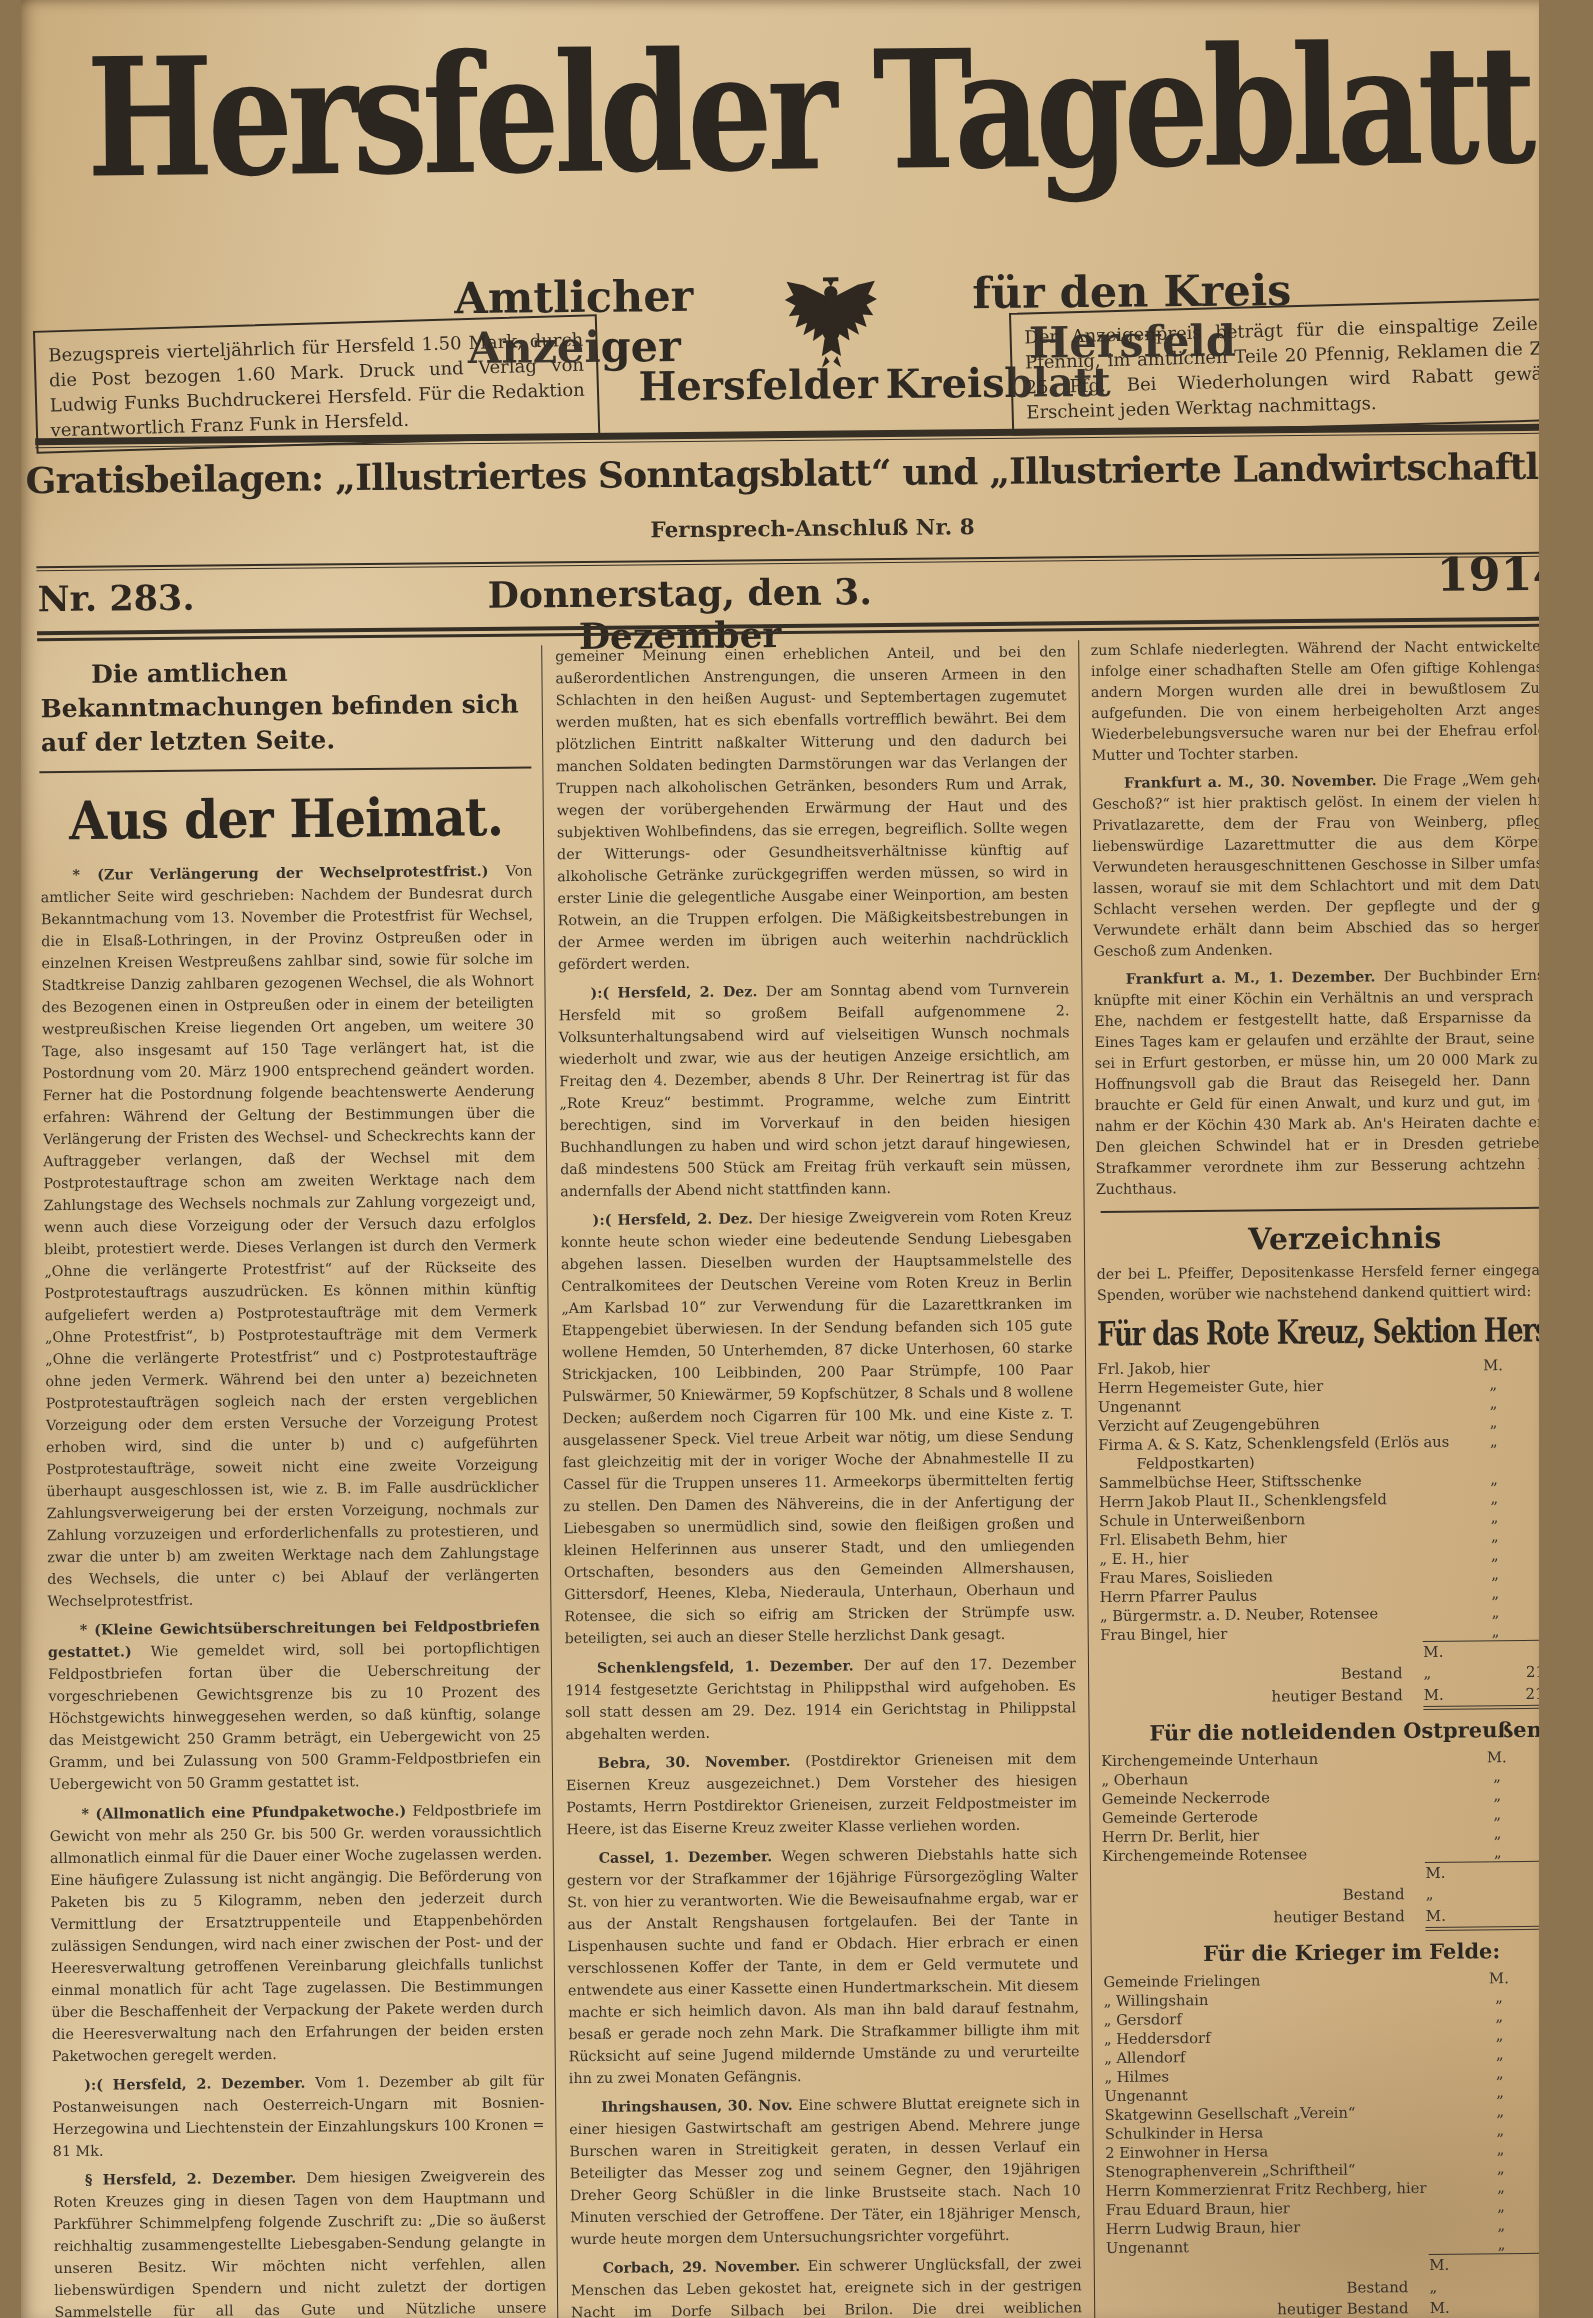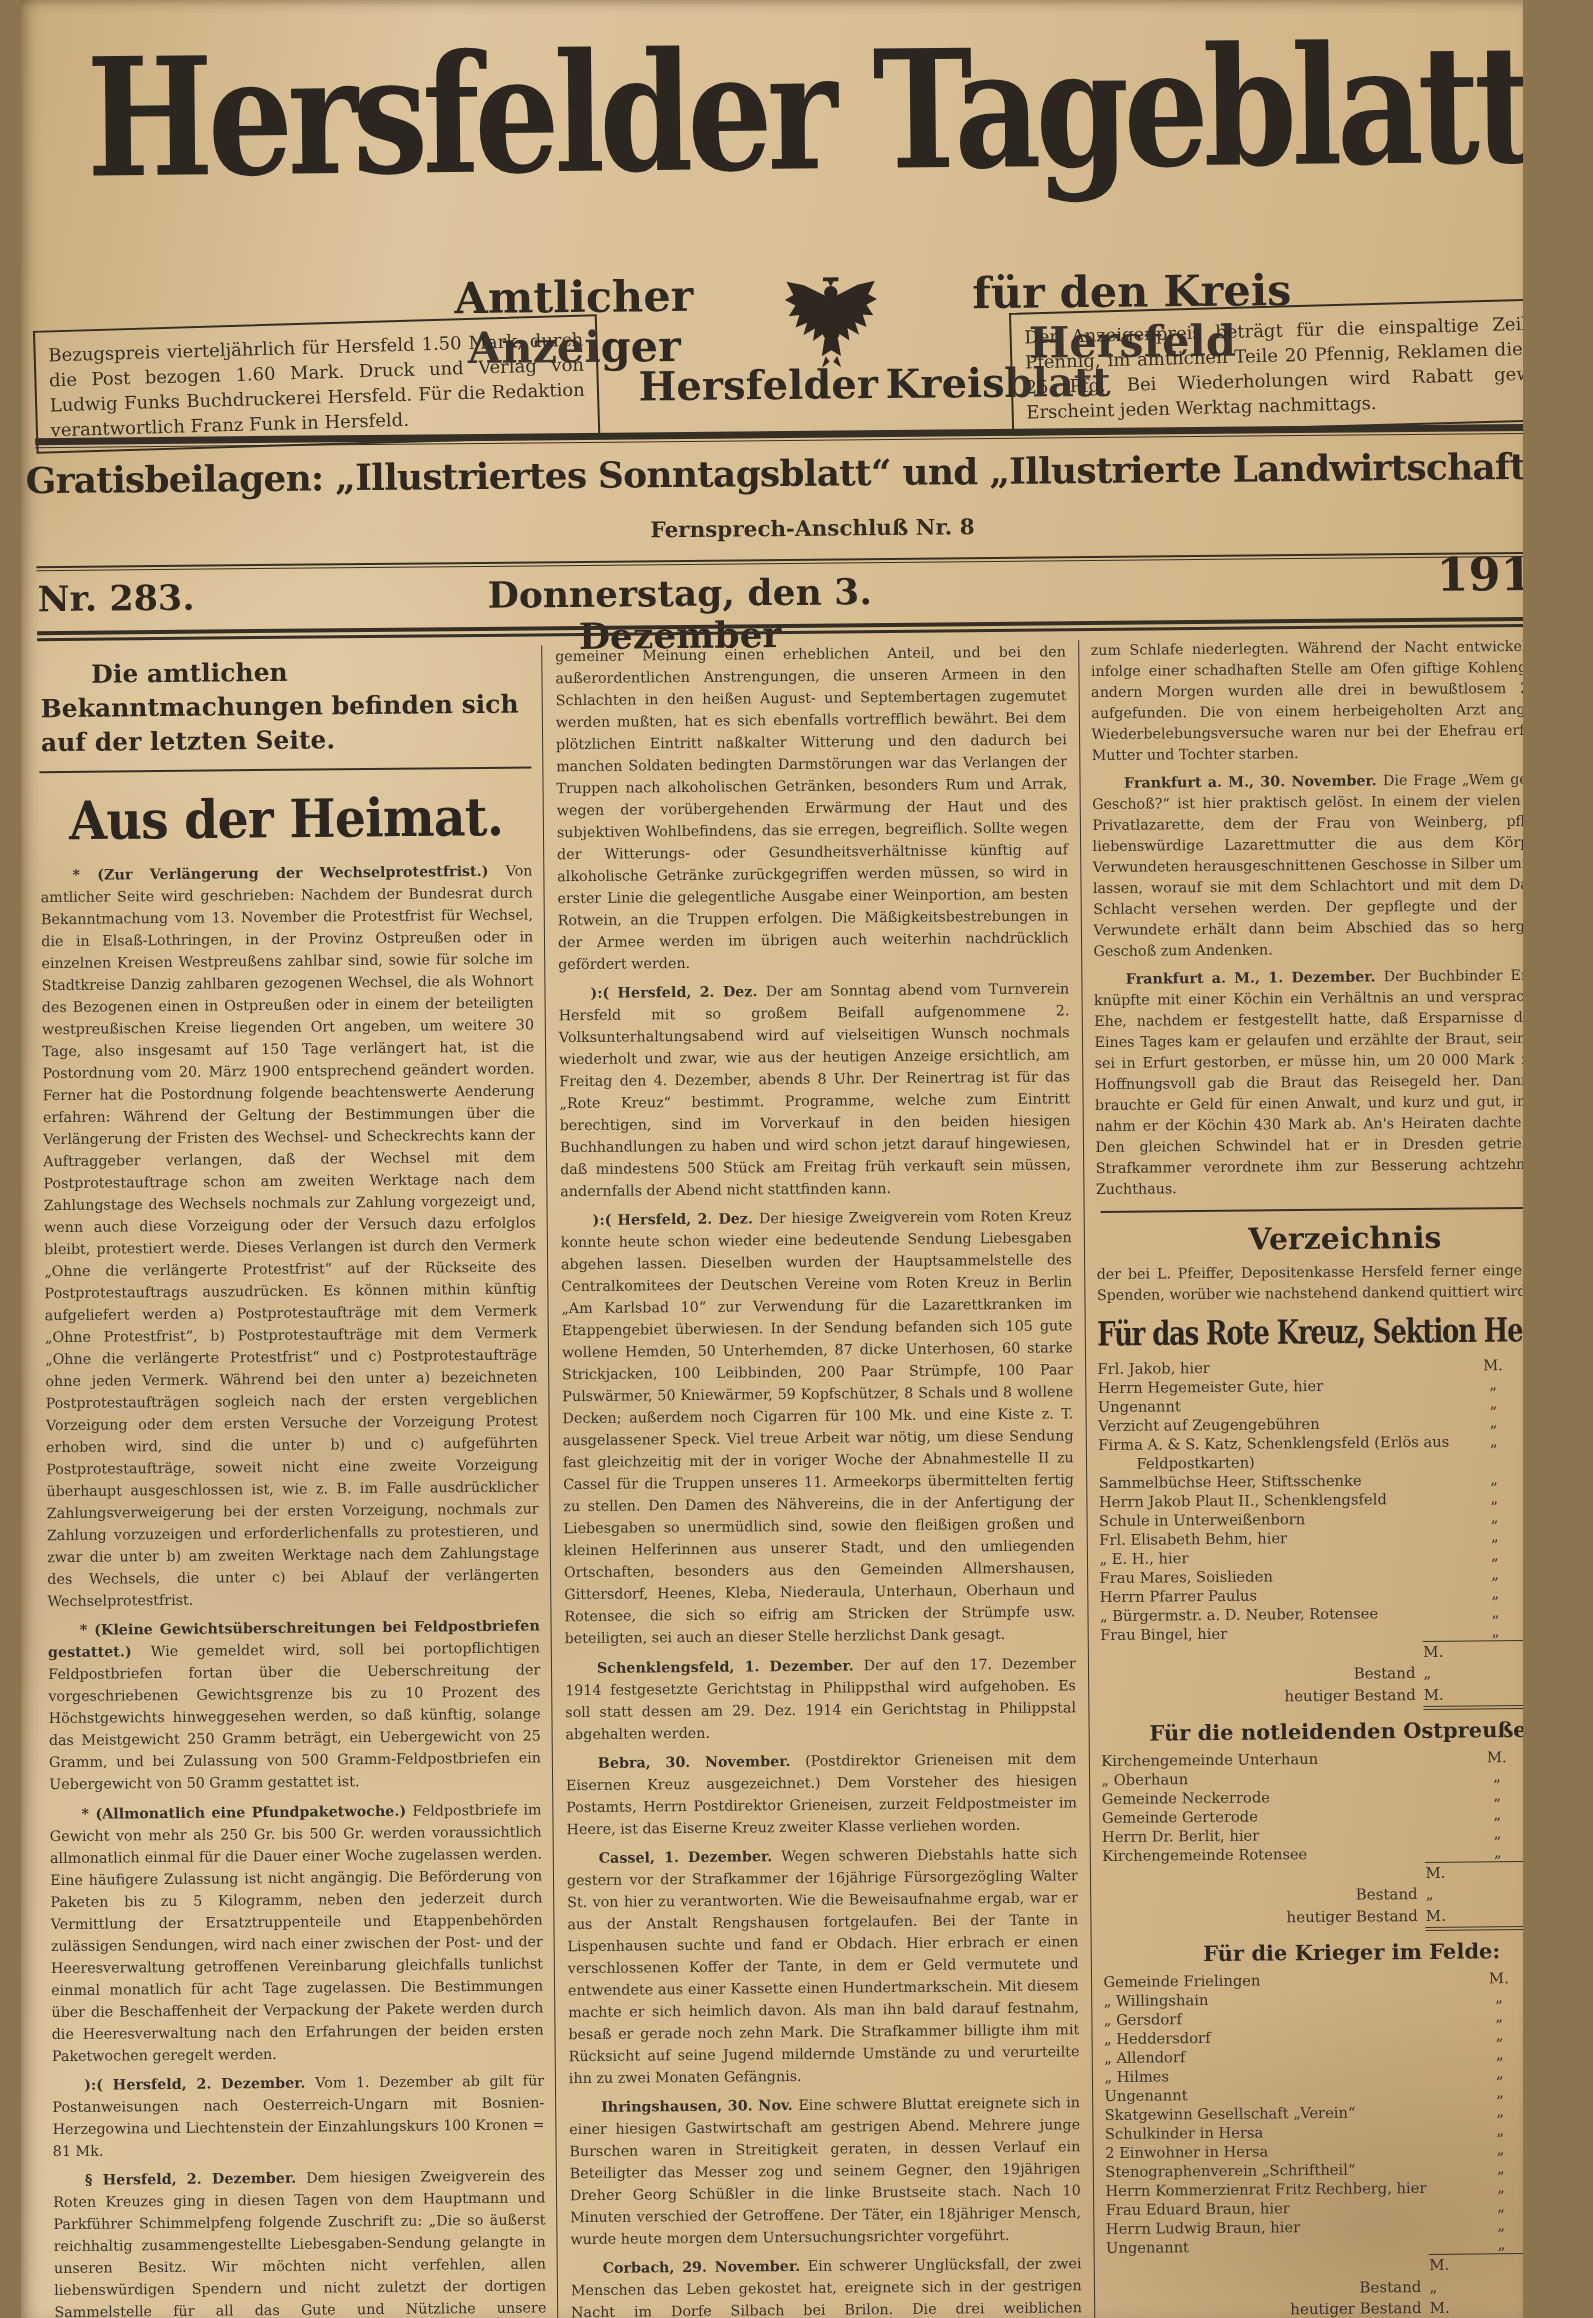--- a/index.html
+++ b/index.html
@@ -1,16 +1,16 @@
 <!DOCTYPE html>
 <html style="font-size:12.7px"><head>
 <meta charset="utf-8">
 <style>
   html,body{margin:0;padding:0;background:#8d7450;}
-  .stage{position:relative;width:1523px;height:2319px;overflow:hidden;background:#8d7450;}
+  .stage{position:relative;width:1523px;height:2319px;overflow:hidden;background:#8d7450;padding-left:16px;}
   .page{
     position:absolute;left:21px;top:0;right:0;bottom:0;
     background:
       radial-gradient(956px 558px at 18% 64%, rgba(120,90,50,.18), rgba(0,0,0,0) 60%),
       radial-gradient(717px 398px at 90% 96%, rgba(110,80,45,.25), rgba(0,0,0,0) 60%),
       radial-gradient(558px 319px at 8% 30%, rgba(255,240,210,.25), rgba(0,0,0,0) 70%),
       linear-gradient(100deg,#c9ac7d 0%,#dcc49c 22%,#d8be93 48%,#d2b589 72%,#c6a87a 100%);
     box-shadow:inset 11px 0 17.5px -8px rgba(60,40,20,.55), inset 0 8px 14.3px -9.6px rgba(60,40,20,.5);
   }
   .sheet{position:absolute;left:0;top:0;width:1573px;height:2374px;transform:rotate(-0.55deg);transform-origin:55% 0;color:#332d25;font-family:"DejaVu Serif","Liberation Serif",serif;}
@@ -58,21 +58,21 @@
   .verz-rule{border-top:2.4px solid #372f25;margin:11px 4.8px 0;}
   .verz-head{font-size:30px;font-weight:bold;text-align:center;margin:9.6px 0 6.4px;color:#2d2721;}
   .verz-intro{font-size:14.3px;line-height:21px;text-align:justify;margin:0 0 8px;color:#35302a;}
   .don-title-large{font-size:26px;font-weight:bold;text-align:center;white-space:nowrap;letter-spacing:-1.2px;transform:scaleY(1.28);transform-origin:center;margin:12.7px 0 9.6px;color:#2b2620;}
   .don-title{font-size:21px;font-weight:bold;text-align:center;margin:8px 0 4.8px;color:#2d2721;}
   .don-row{display:flex;align-items:baseline;font-size:14.7px;line-height:19px;color:#35302a;}
   .don-name{flex:1;padding-left:38px;text-indent:-38px;}
   .don-cur{width:37px;text-align:center;}
   .don-amt{width:83px;text-align:right;}
   .don-total{display:flex;justify-content:flex-end;align-items:baseline;font-size:15px;line-height:21.5px;color:#35302a;}
-  .don-total .tlabel{margin-right:8px;}
+  .don-total .tlabel{margin-right:21px;}
   .tgrp{display:flex;justify-content:space-between;width:174px;}
   .don-total.sum .tgrp{border-top:1.6px solid #3a332a;}
   .don-total.final .tgrp{border-bottom:4.8px double #3a332a;}
   .don-section{margin-bottom:4.8px;}
 </style>
 </head>
 <body>
 
 <div class="stage">
   <div class="page">

